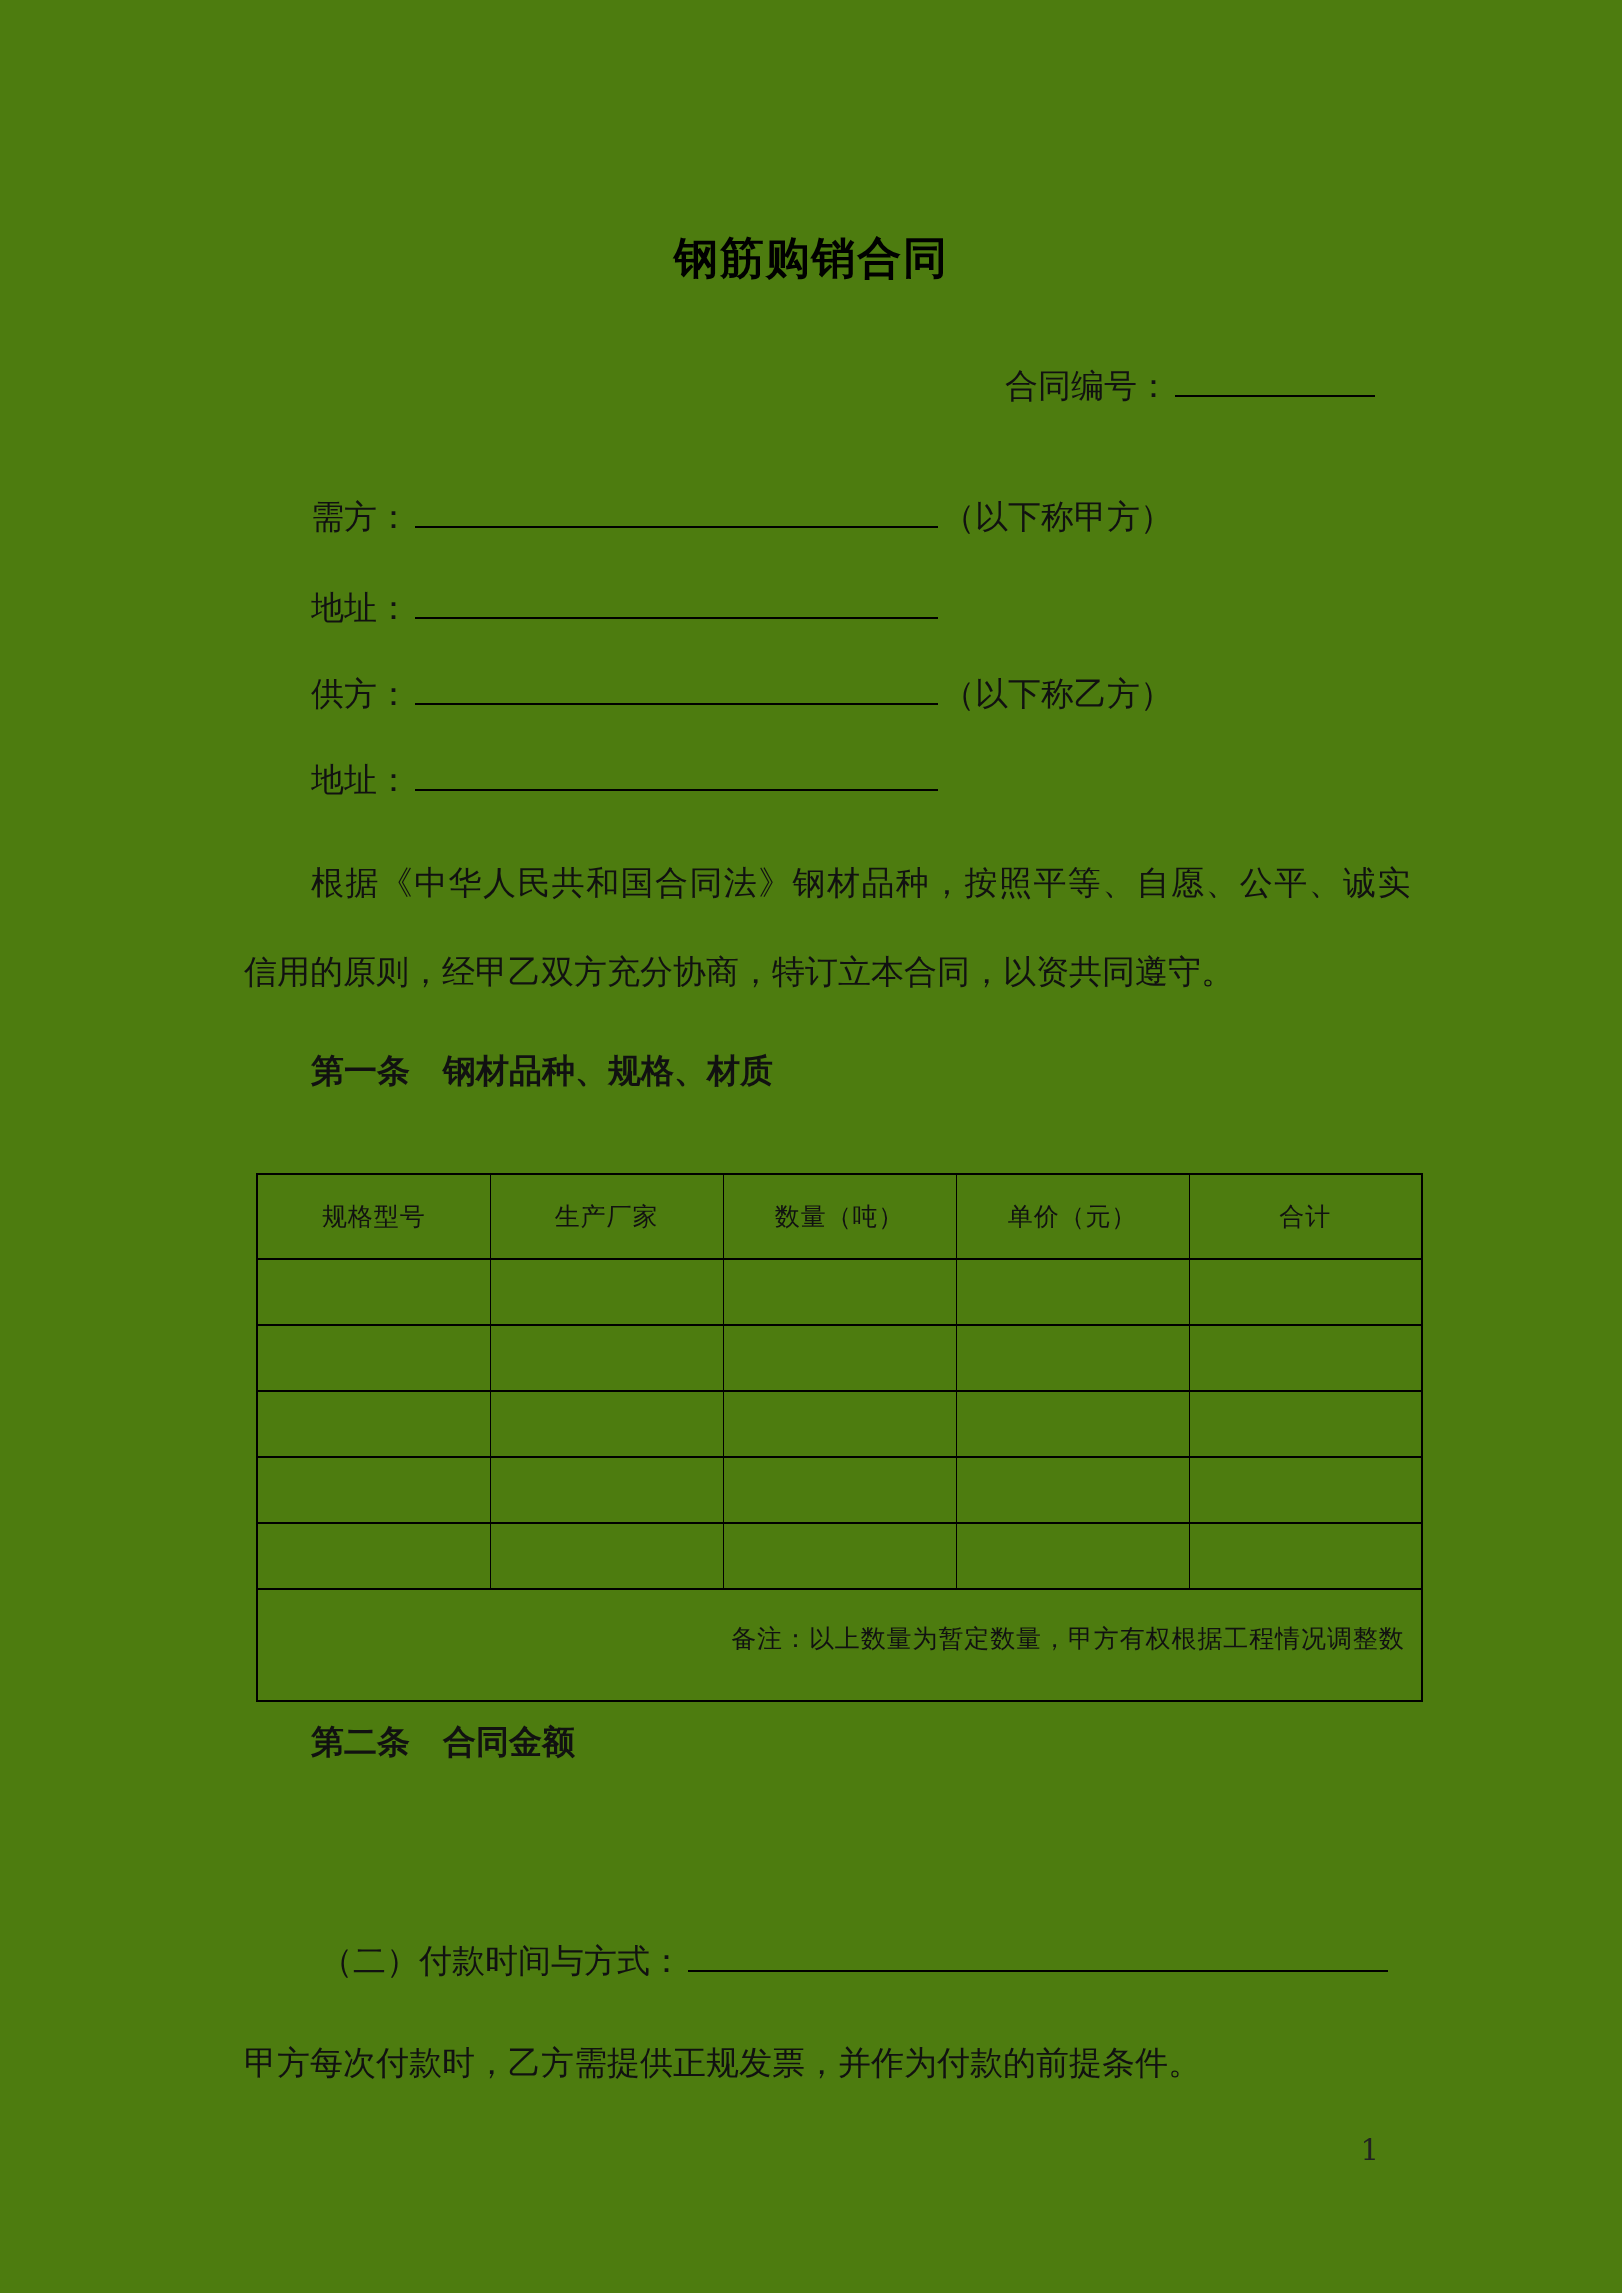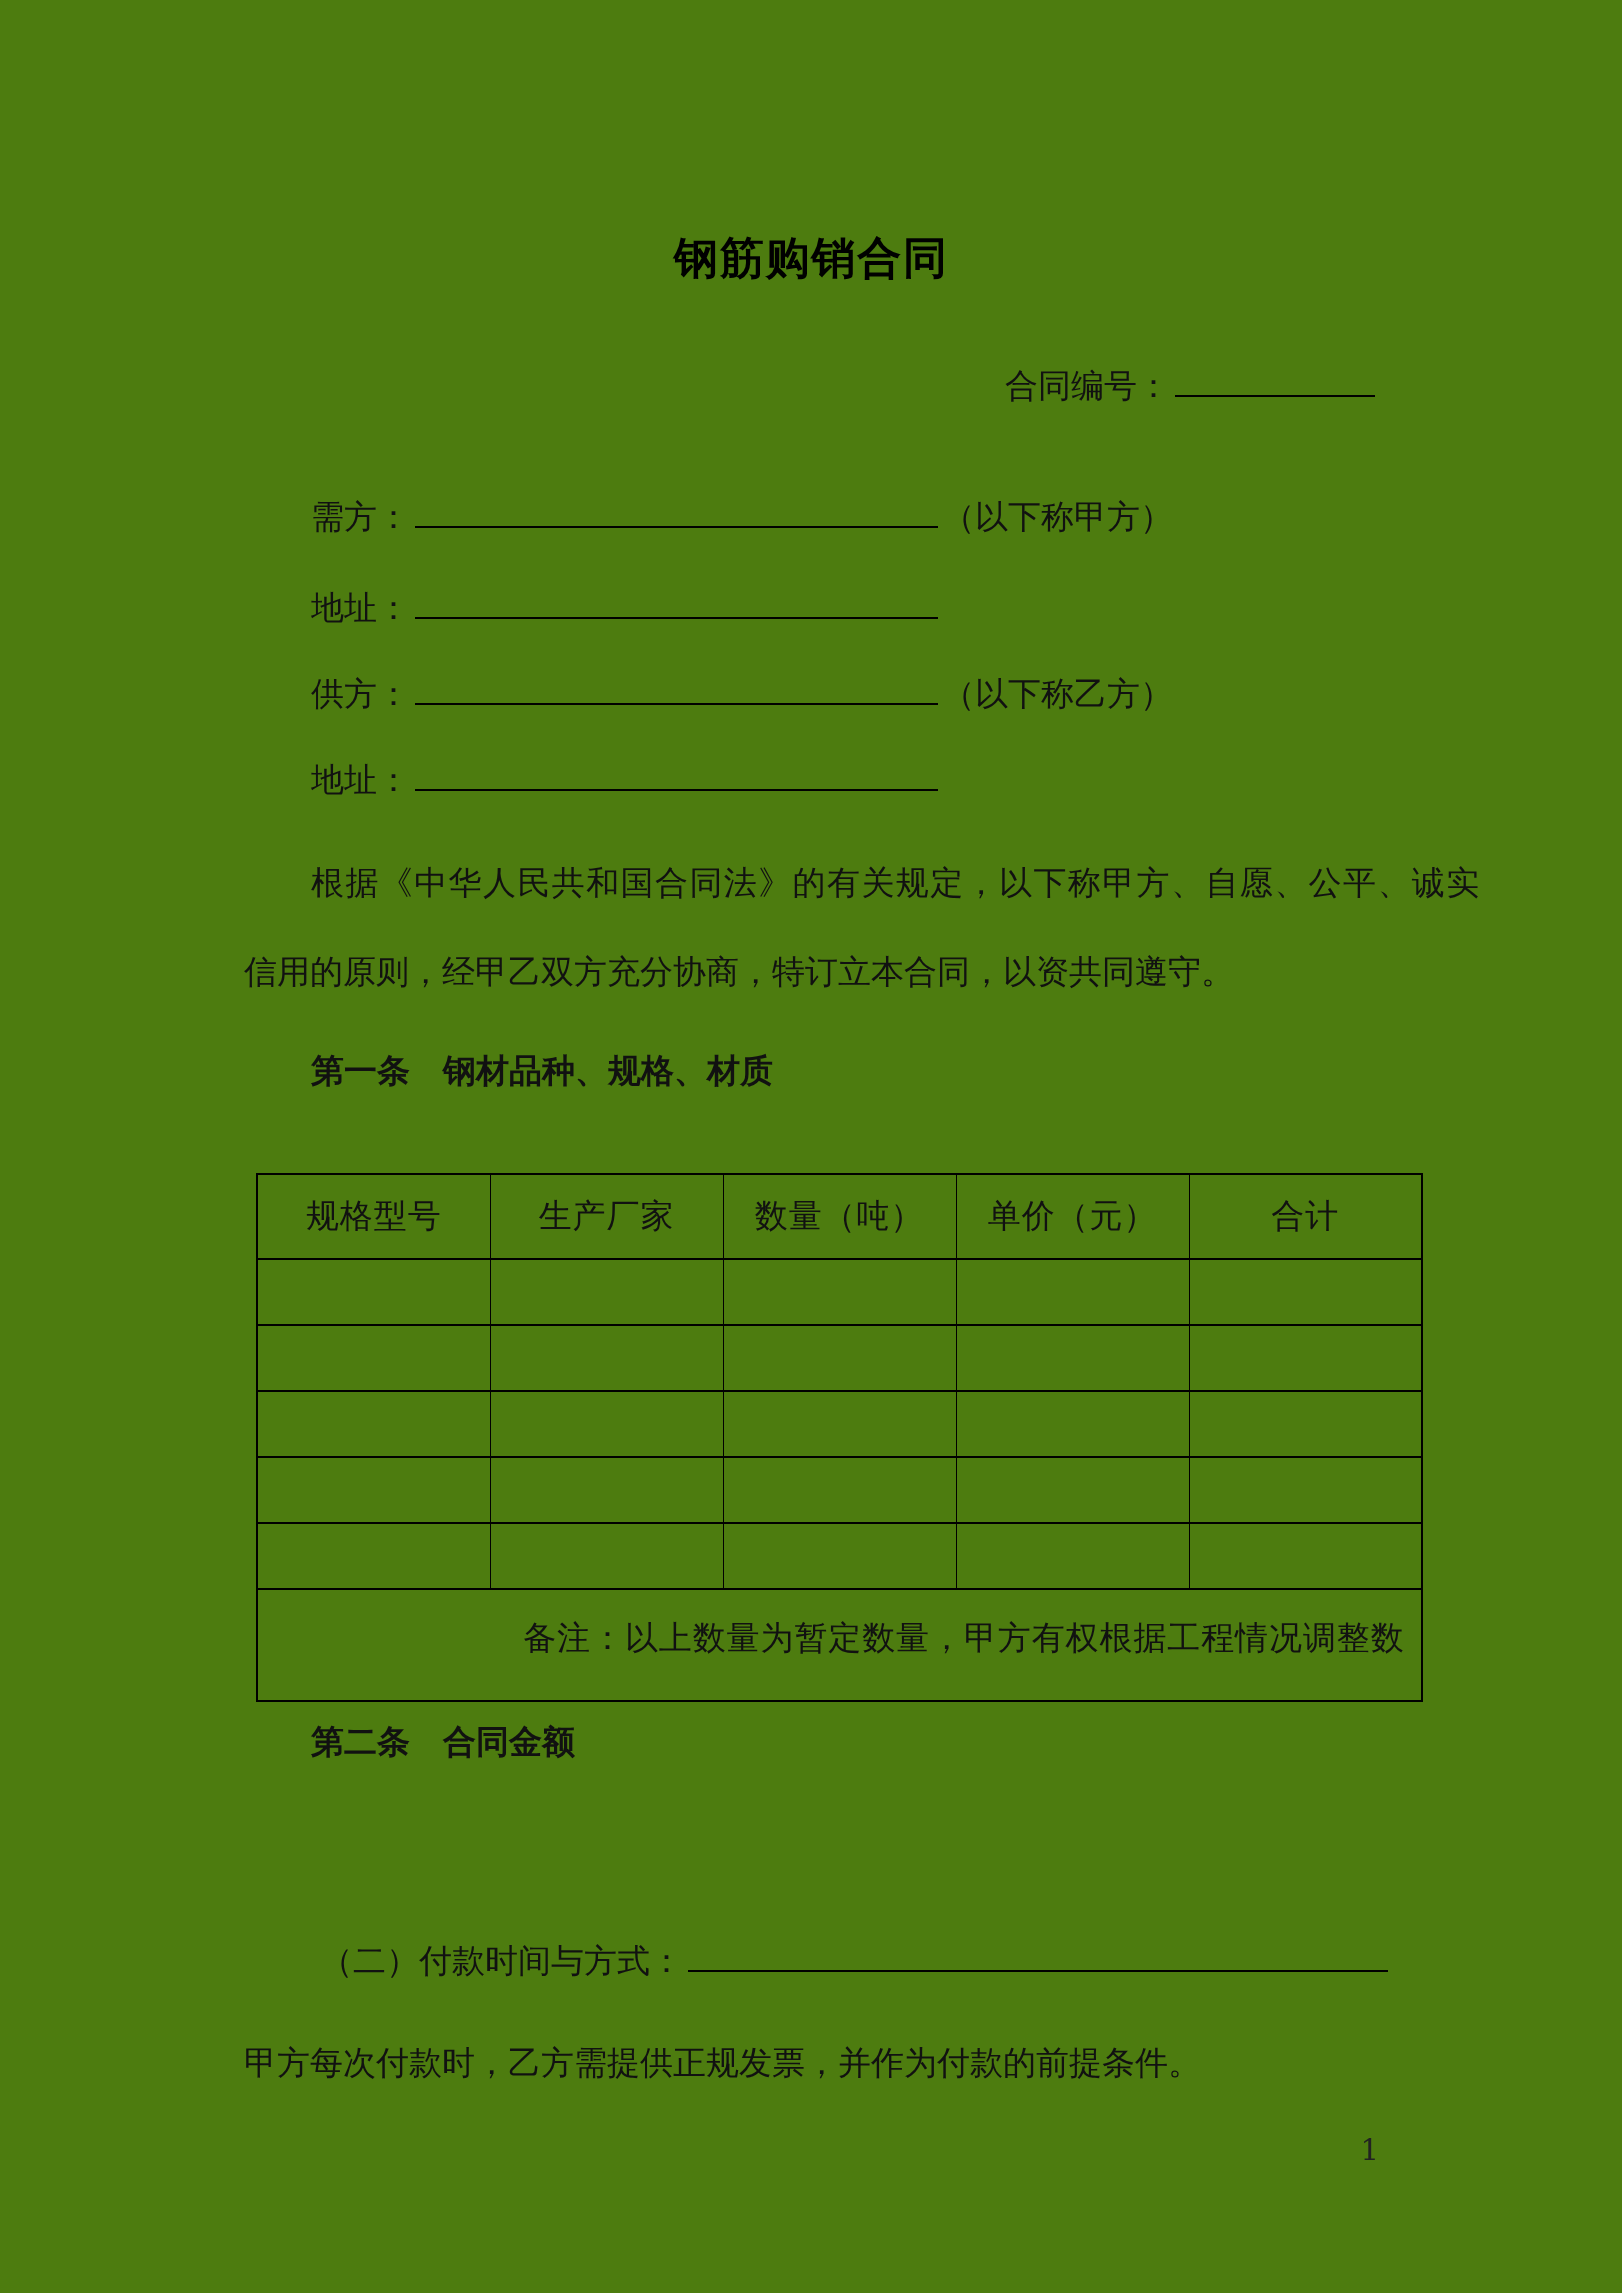--- a/index.html
+++ b/index.html
@@ -44,21 +44,21 @@
   }
   .w-contract { width:200px; }
   .w-party { width:523px; }
   .w-amount-1 { width:277px; }
   .w-amount-2 { width:159px; }
   .w-payment { width:700px; }
   table.goods {
     position:absolute; left:256px; top:1173px;
     width:1167px;
     border-collapse:collapse; table-layout:fixed;
-    font-size:33px; color:#111;
+    font-size:25px; color:#111;
   }
   table.goods,
   table.goods th, table.goods td {
     border:1.8px solid #000;
     border-top-width:2.7px; border-bottom-width:2.7px;
   }
   table.goods { border-width:2.7px; }
   table.goods th {
     height:83px; font-weight:400; text-align:center;
     padding:0; letter-spacing:0.9px;
@@ -94,21 +94,21 @@
   </div>
 
   <div class="line party-3">
     <span>供方：</span><span class="blank w-party"></span><span>（以下称乙方）</span>
   </div>
 
   <div class="line party-4">
     <span>地址：</span><span class="blank w-party"></span>
   </div>
 
-  <div class="line preamble-1">根据《中华人民共和国合同法》的有关规定，以下称甲方、自愿、公平、诚实</div>
+  <div class="line preamble-1">根据《中华人民共和国合同法》钢材品种，按照平等、自愿、公平、诚实</div>
   <div class="line preamble-2">信用的原则，经甲乙双方充分协商，特订立本合同，以资共同遵守。</div>
 
   <div class="line heading h-article-1">第一条　钢材品种、规格、材质</div>
 
   <table class="goods">
     <colgroup>
       <col style="width:20%">
         <col style="width:20%">
         <col style="width:20%">
         <col style="width:20%">

